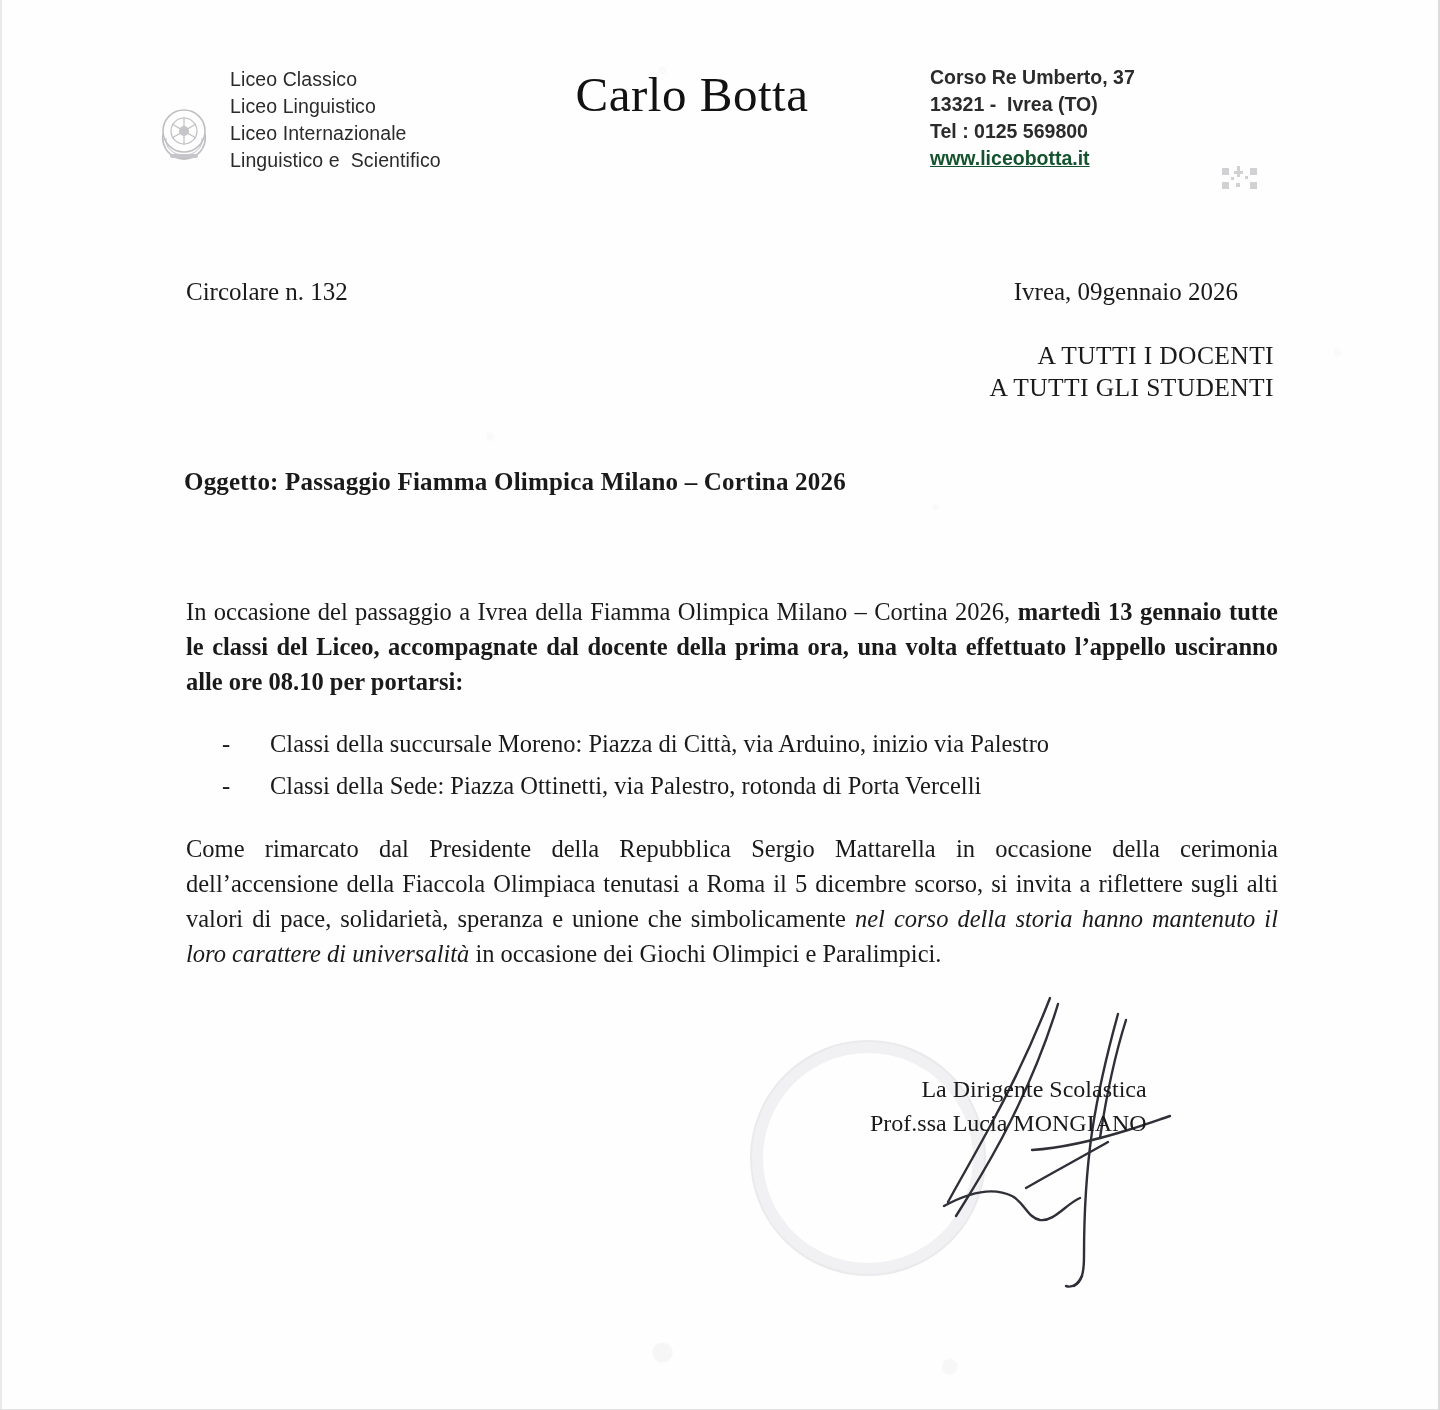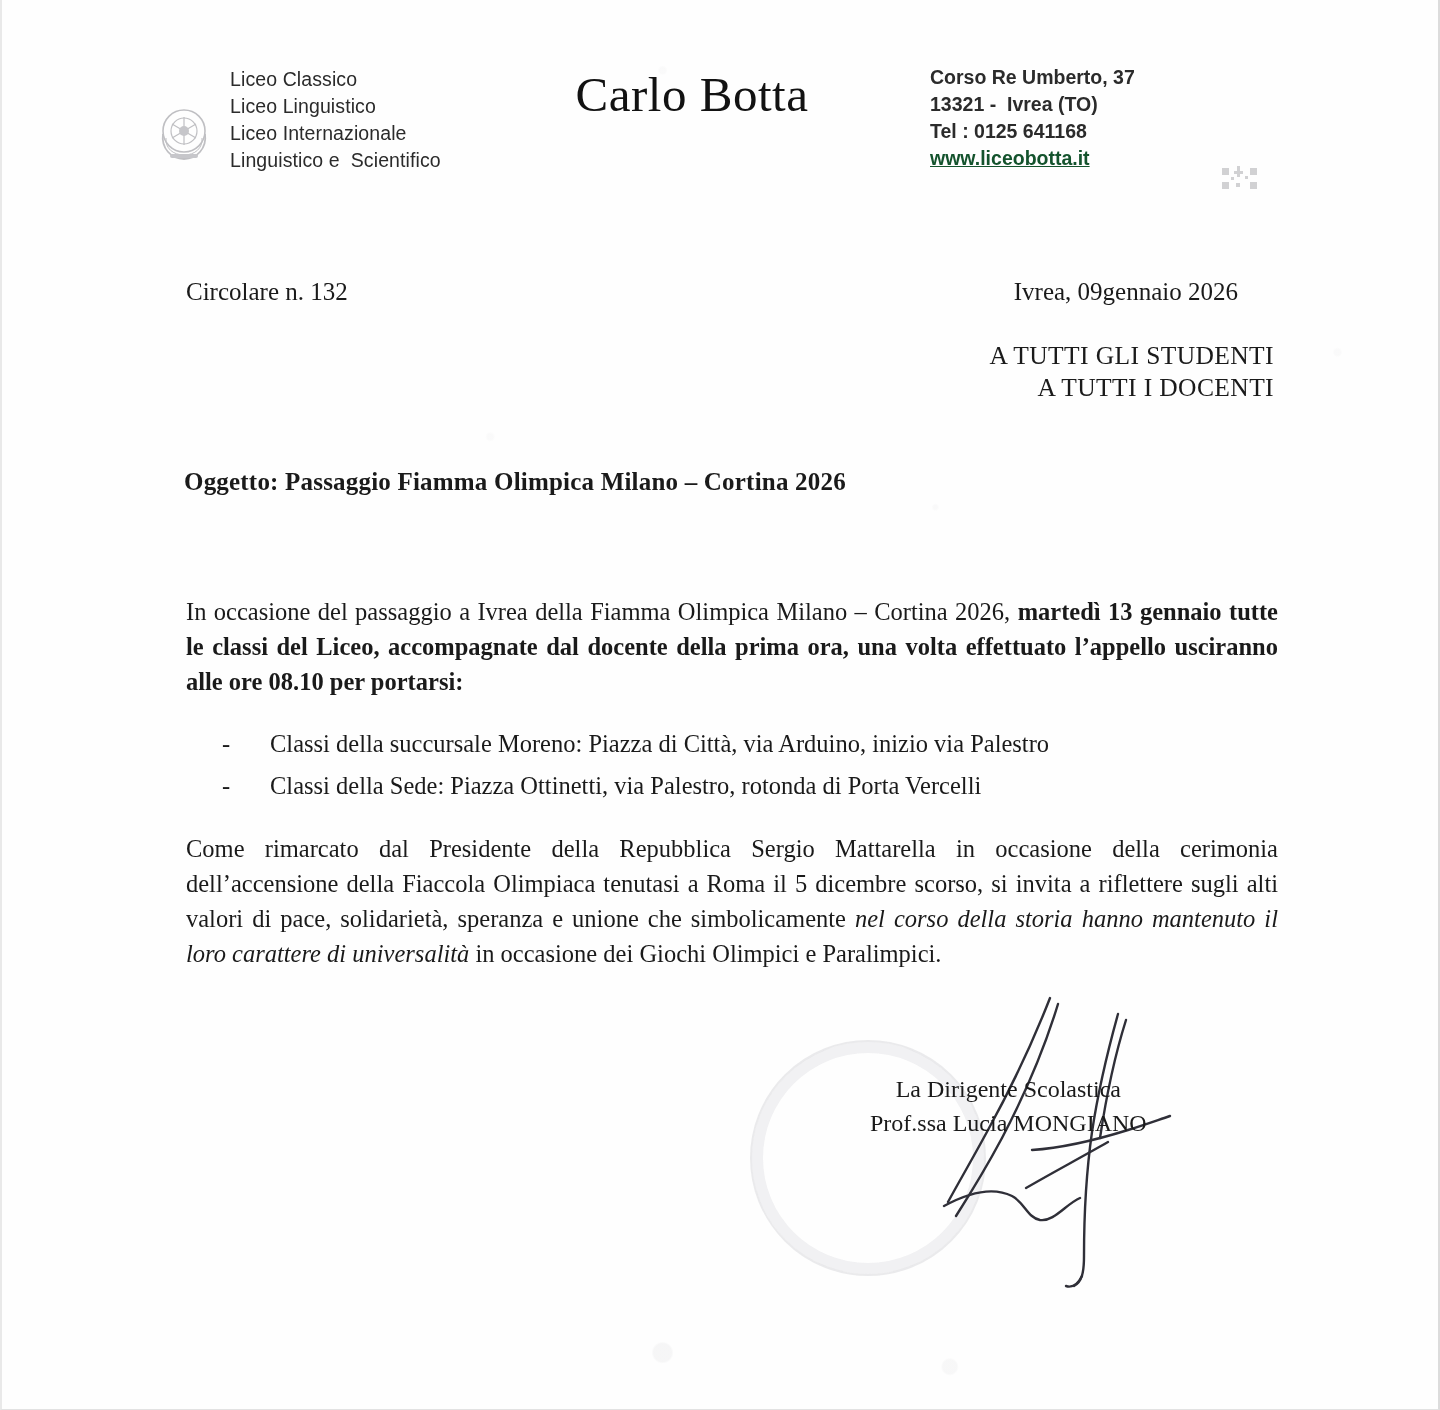--- a/index.html
+++ b/index.html
@@ -169,21 +169,21 @@
 
   
   #signature-block {
     position: absolute;
     left: 868px; top: 1072px;
     text-align: center;
     font-size: 24px;
     line-height: 34px;
     z-index: 3;
   }
-  #signature-block div { white-space: pre; }
+  #signature-block div { white-space: pre; text-align: right; }
 
   #official-stamp {
     position: absolute;
     left: 748px; top: 1040px;
     width: 232px; height: 232px;
     border-radius: 50%;
     border: 2px solid rgba(110,110,125,.16);
     box-shadow: inset 0 0 0 9px rgba(255,255,255,0), inset 0 0 0 11px rgba(110,110,125,.11);
     opacity: .85;
     z-index: 1;
@@ -226,21 +226,21 @@
       <div>Liceo Linguistico</div>
       <div>Liceo Internazionale</div>
       <div>Linguistico e  Scientifico</div>
     </div>
 
     <div id="school-name">Carlo Botta</div>
 
     <div id="contact-block">
       <div>Corso Re Umberto, 37</div>
       <div>13321 -  Ivrea (TO)</div>
-      <div>Tel : 0125 641168</div>
+      <div>Tel : 0125 569800</div>
       <div><a id="website-link" href="#">www.liceobotta.it</a></div>
     </div>
 
     <span id="corner-mark">
       <svg viewBox="0 0 40 34" width="40" height="34" aria-hidden="true">
         <g fill="#9b9ba1">
           <rect x="2" y="6" width="7" height="7"></rect>
           <rect x="2" y="20" width="7" height="7"></rect>
           <rect x="30" y="6" width="7" height="7"></rect>
           <rect x="30" y="20" width="7" height="7"></rect>
@@ -253,22 +253,22 @@
       </svg>
     </span>
   </div>
 
   <div id="meta-row">
     <div id="circular-number">Circolare n. 132</div>
     <div id="place-date">Ivrea, 09gennaio 2026</div>
   </div>
 
   <div id="recipients">
+    <div>A TUTTI I DOCENTI</div>
     <div>A TUTTI GLI STUDENTI</div>
-    <div>A TUTTI I DOCENTI</div>
   </div>
 
   <div id="subject-line">Oggetto: Passaggio Fiamma Olimpica Milano – Cortina 2026</div>
 
   <div id="body-block">
 
     <p class="para" id="intro-paragraph"><span class="lead">In occasione del passaggio a Ivrea della Fiamma Olimpica Milano – Cortina 2026, </span><span class="emph">martedì 13 gennaio tutte le classi del Liceo, accompagnate dal docente della prima ora, una volta effettuato l’appello usciranno alle ore 08.10 per portarsi:</span></p>
 
     <ul id="destination-list">
       <li><span class="dash">-</span><span>Classi della succursale Moreno: Piazza di Città, via Arduino, inizio via Palestro</span></li>

